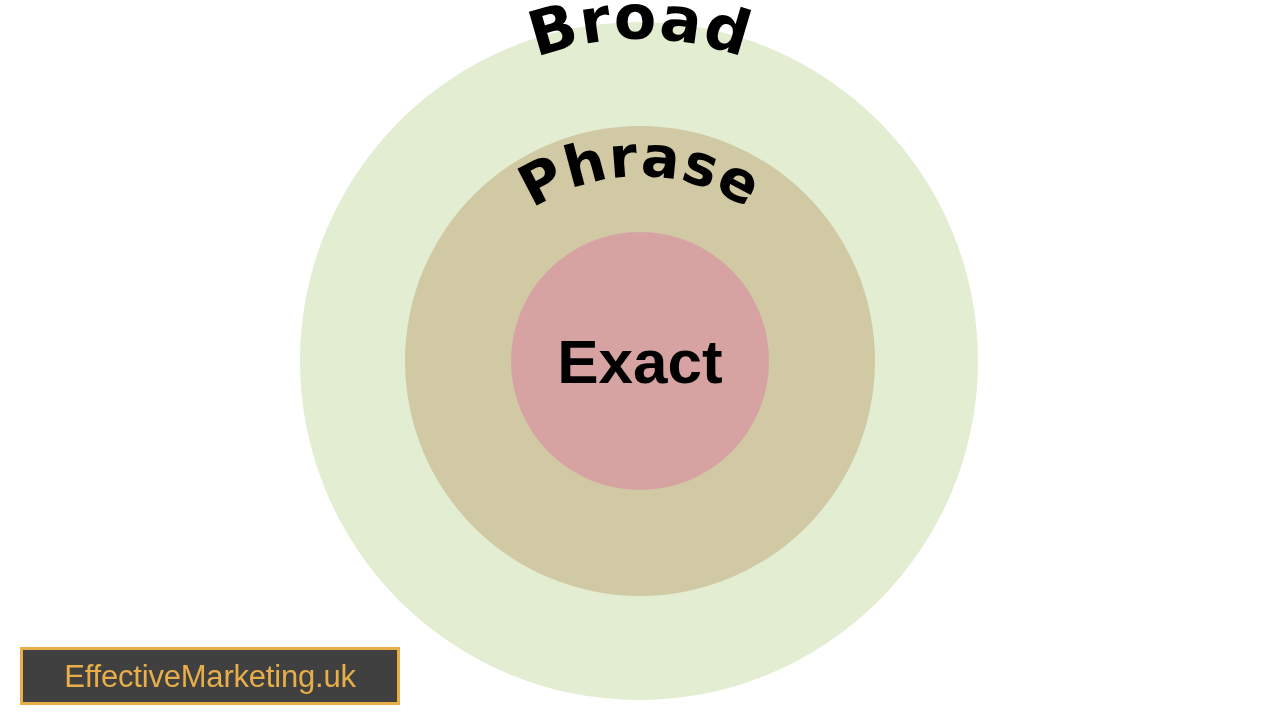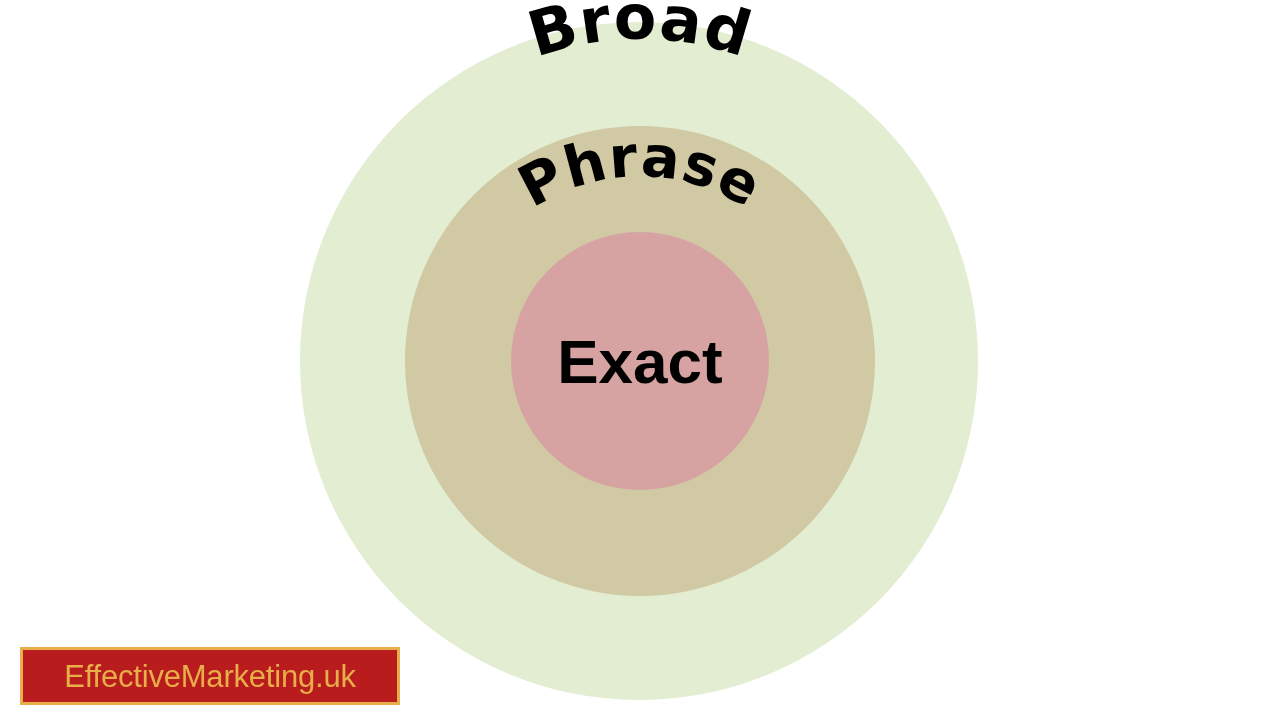--- a/index.html
+++ b/index.html
@@ -45,21 +45,21 @@
   }
 
   #logo-badge {
     position: absolute;
     left: 20px;
     top: 647px;
     width: 380px;
     height: 58px;
     box-sizing: border-box;
     border: 3px solid #e8ae4a;
-    background: #b91c1c;
+    background: #404040;
     display: flex;
     align-items: center;
     justify-content: center;
   }
 
   #logo-text {
     font-family: "Liberation Sans", sans-serif;
     font-size: 31px;
     font-weight: 400;
     color: #e8ae4a;

